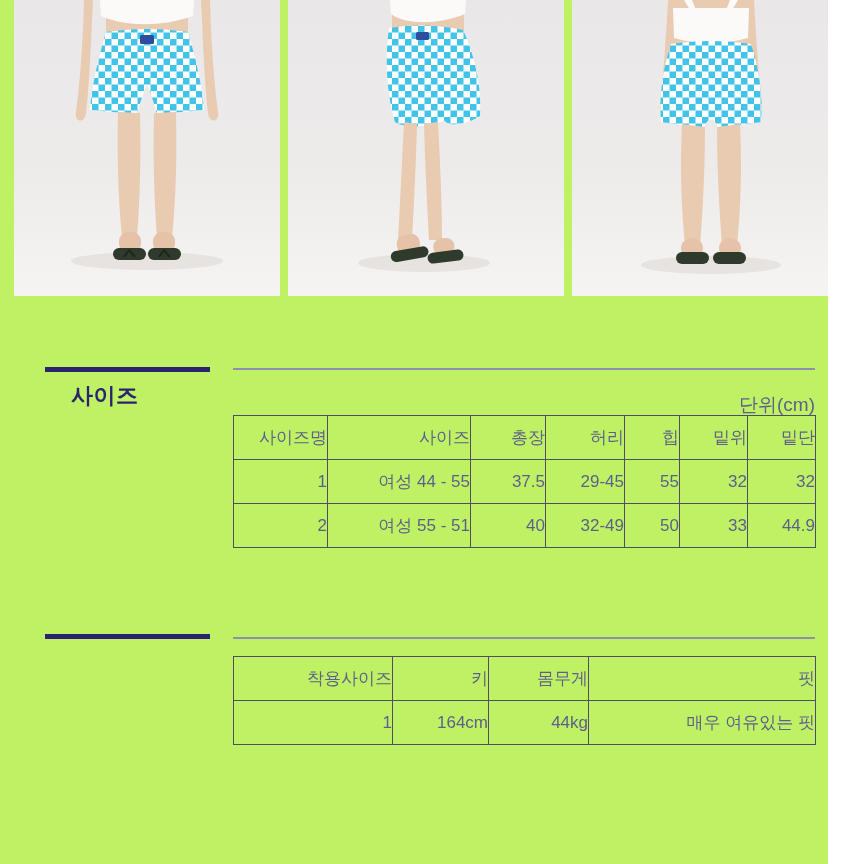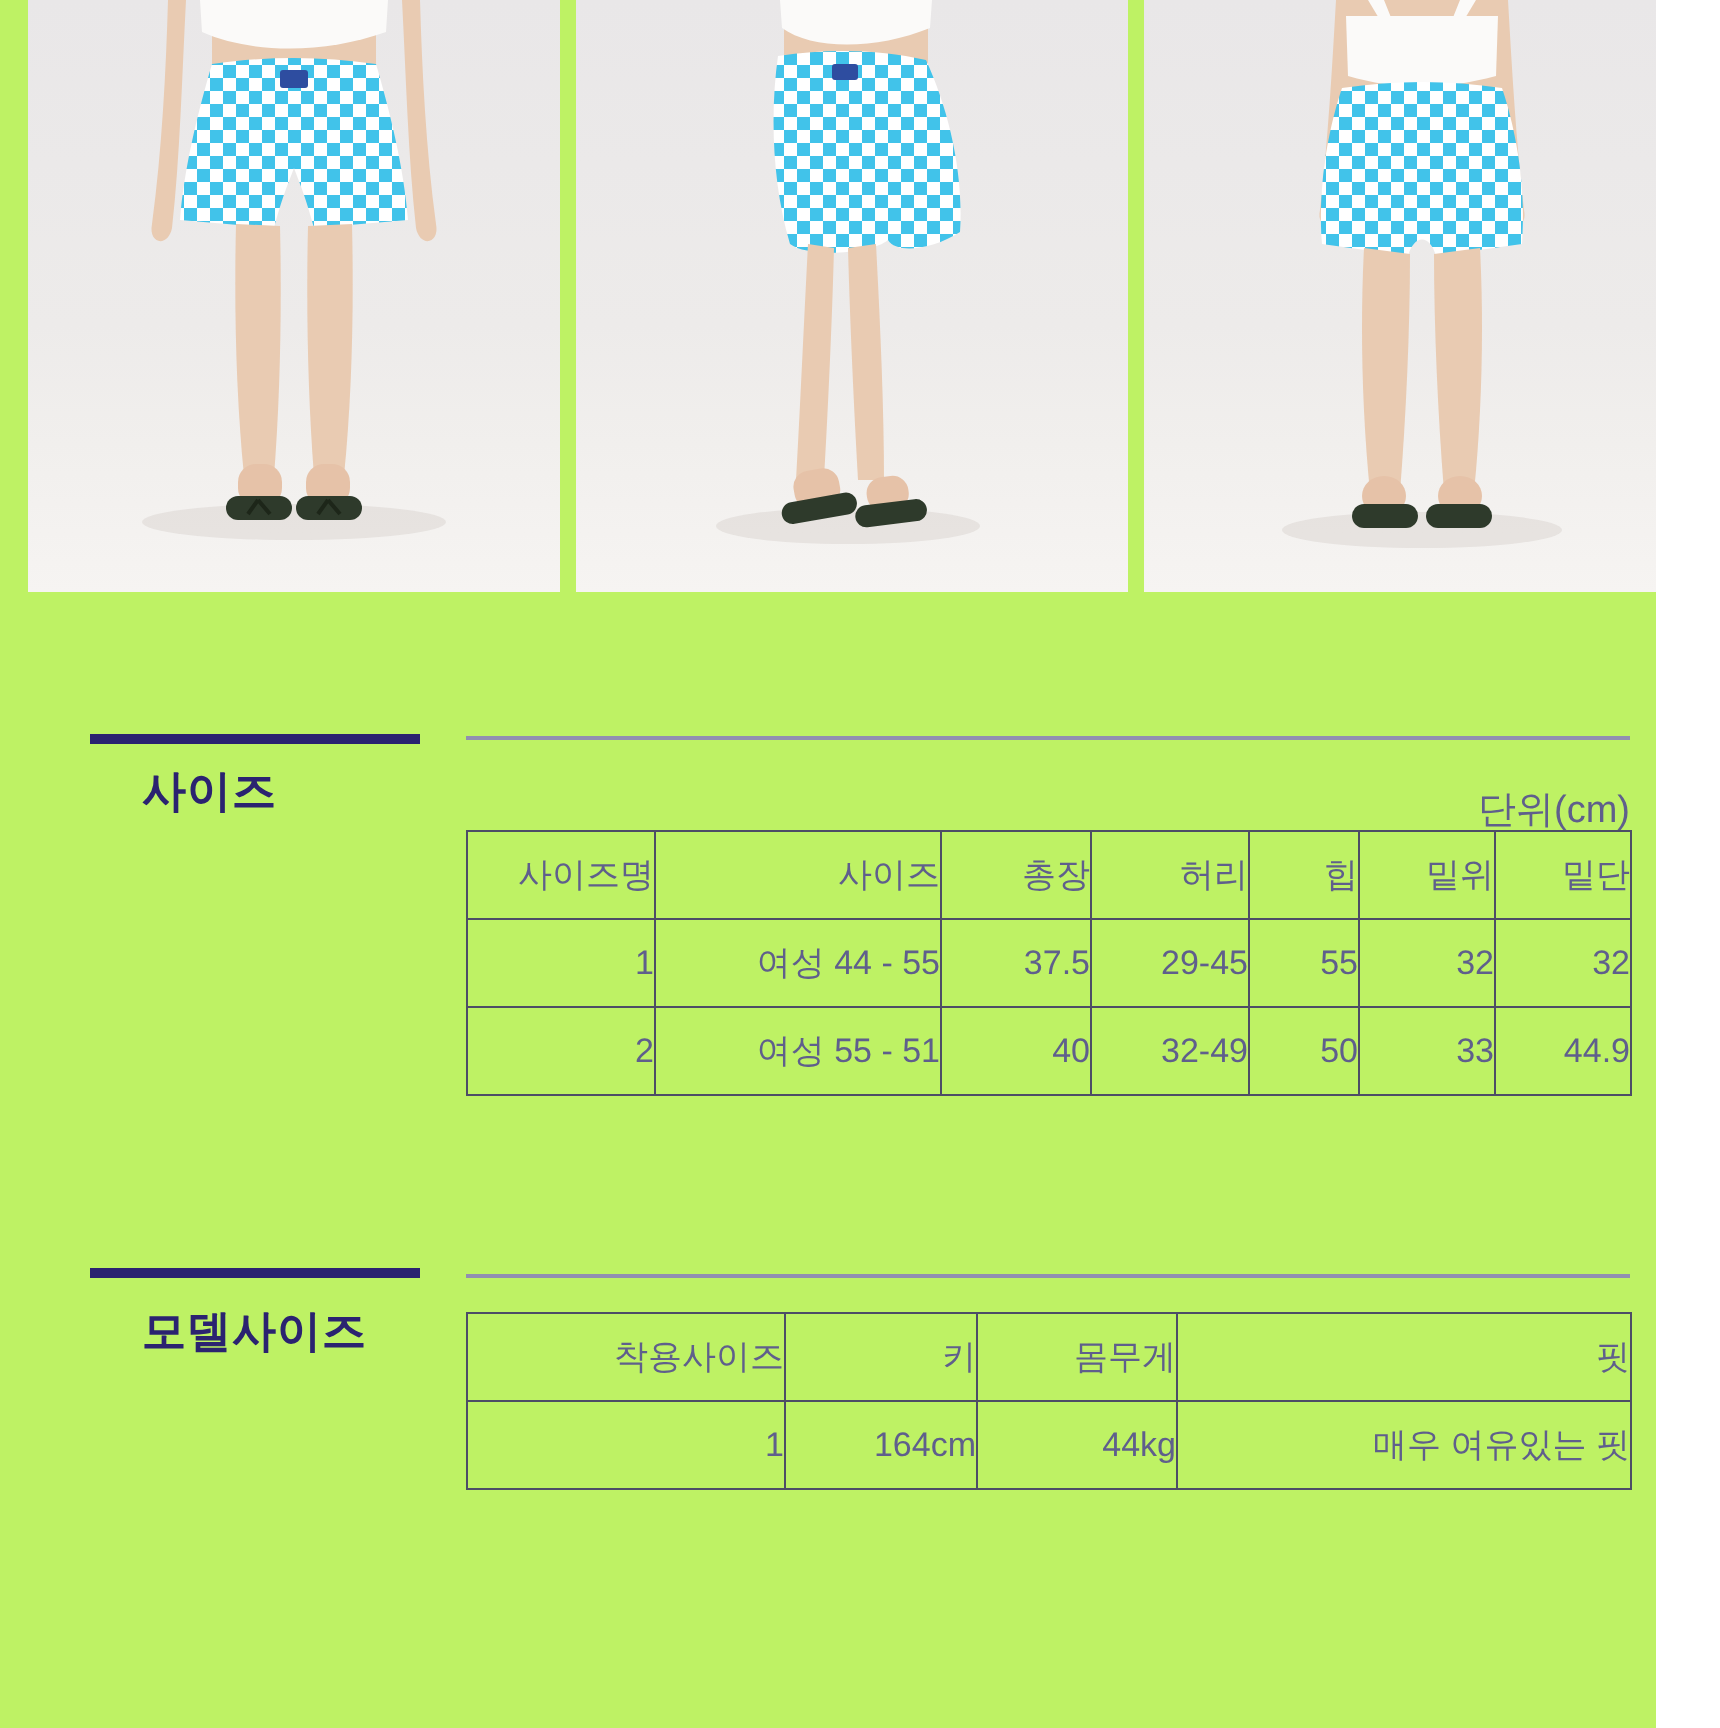--- a/index.html
+++ b/index.html
@@ -190,21 +190,20 @@
           <td>50</td>
           <td>33</td>
           <td>44.9</td>
         </tr>
       </tbody>
     </table>
   </div>
 
   <div class="rule-thick" style="top:634px"></div>
   <div class="rule-thin" style="top:637px"></div>
-  <div class="section-title" style="top:651px">모델사이즈</div>
 
   <div class="tbl-wrap" style="top:656px">
     <table class="spec">
       <colgroup>
         <col style="width:159px">
           <col style="width:96px">
           <col style="width:100px">
           <col style="width:227px">
       </colgroup>
       <thead>

